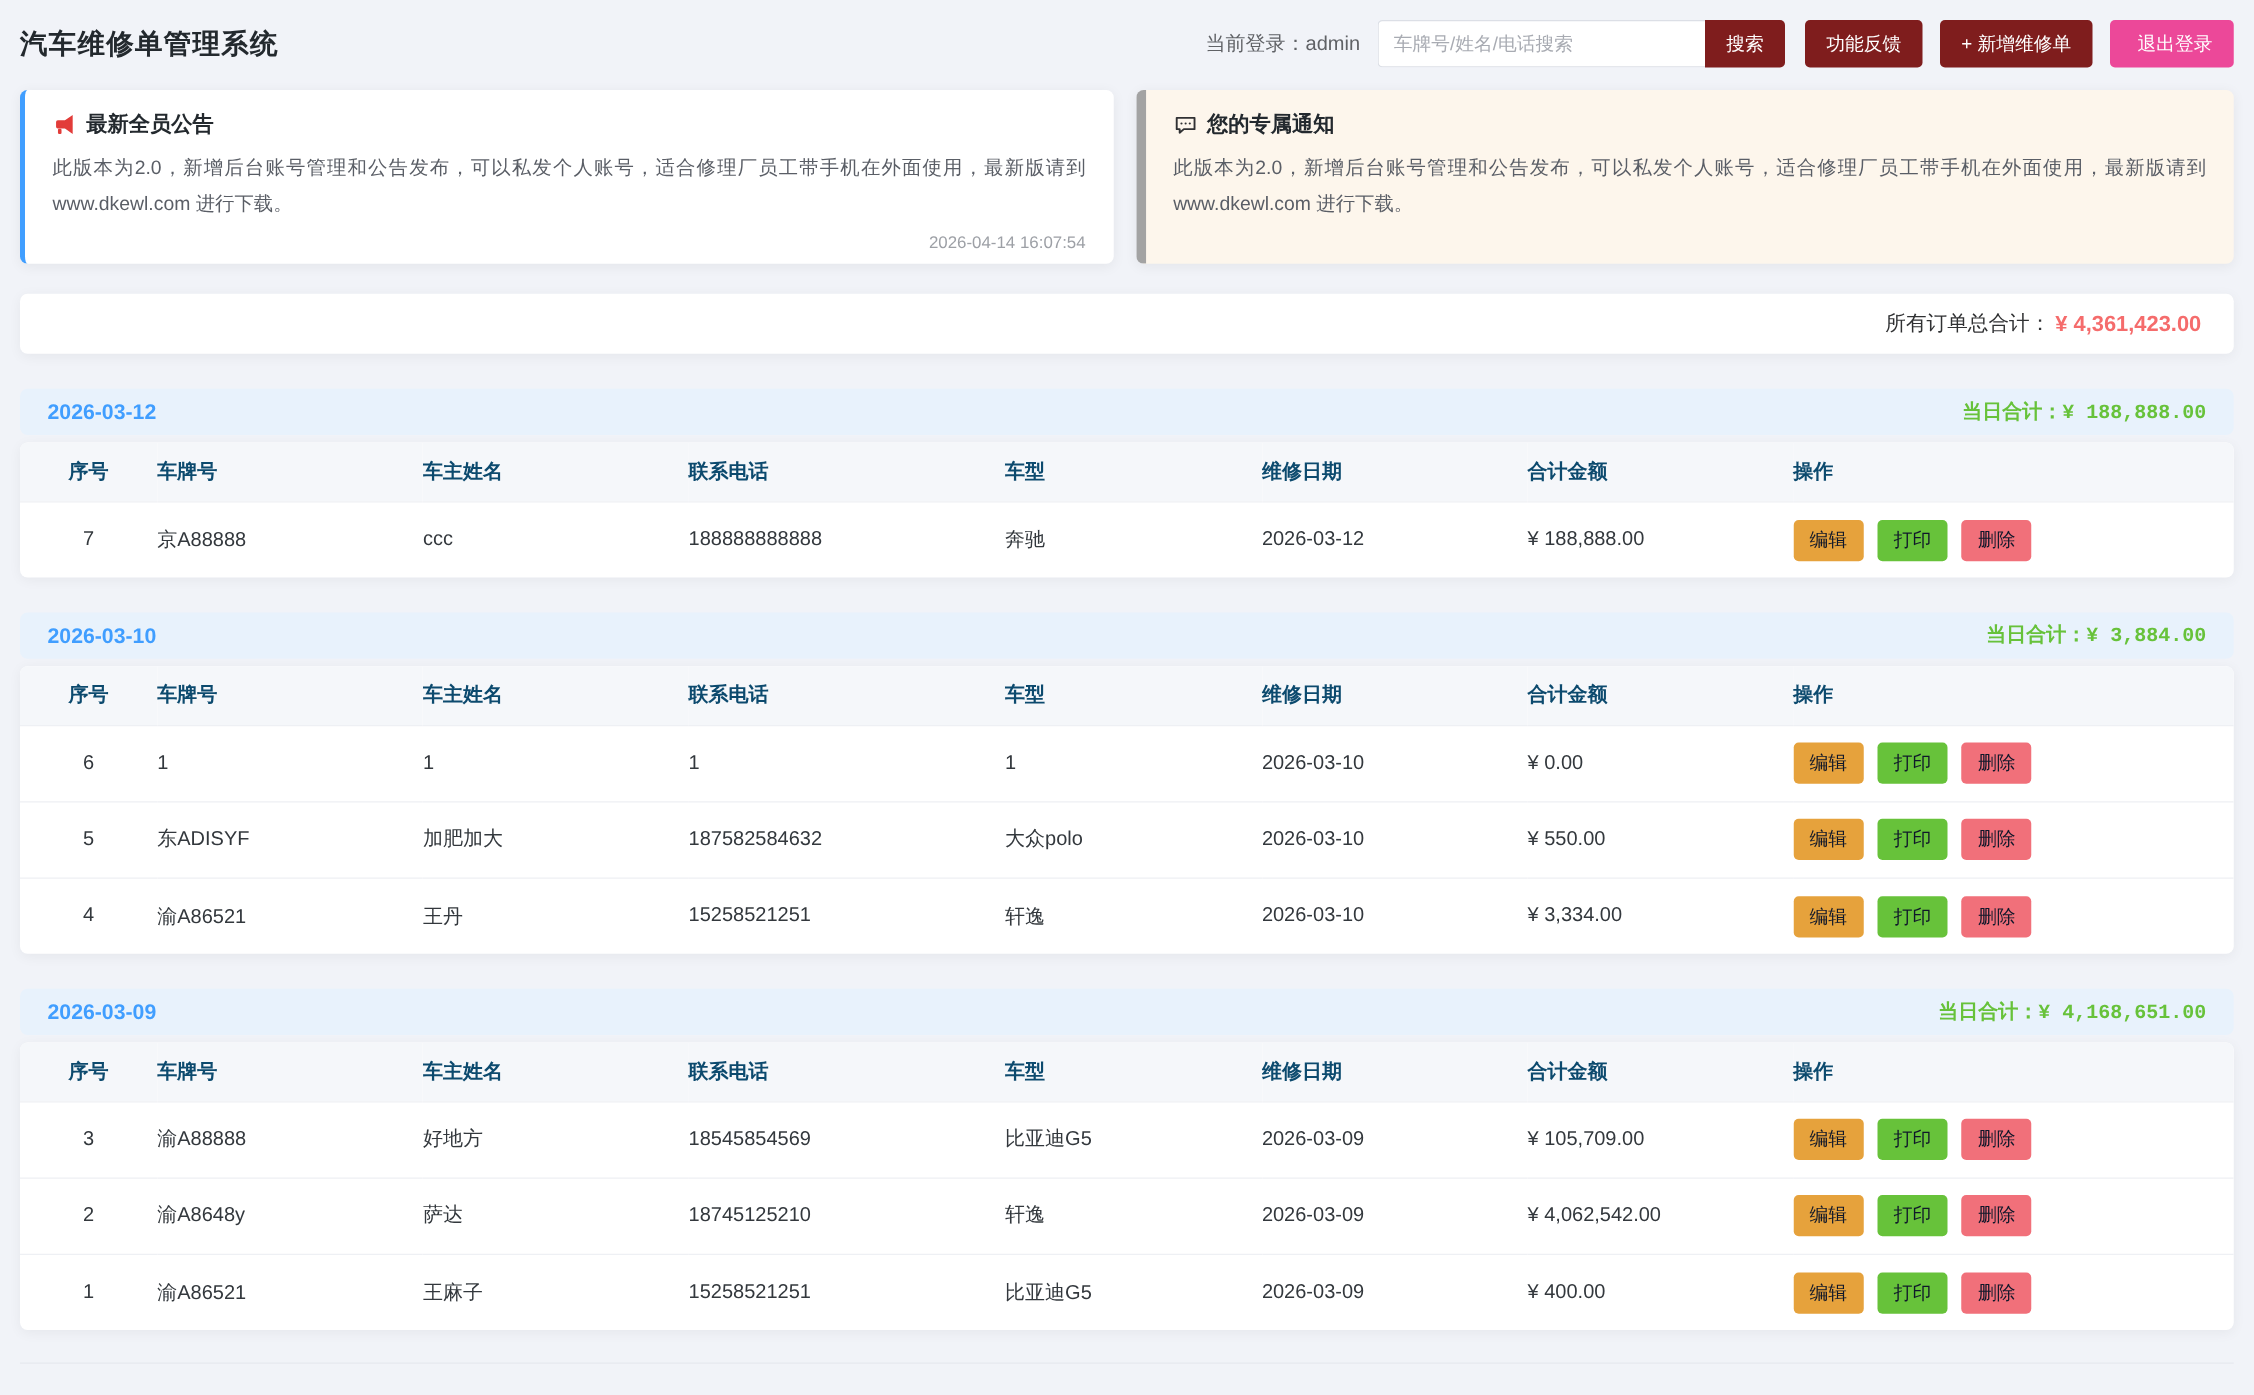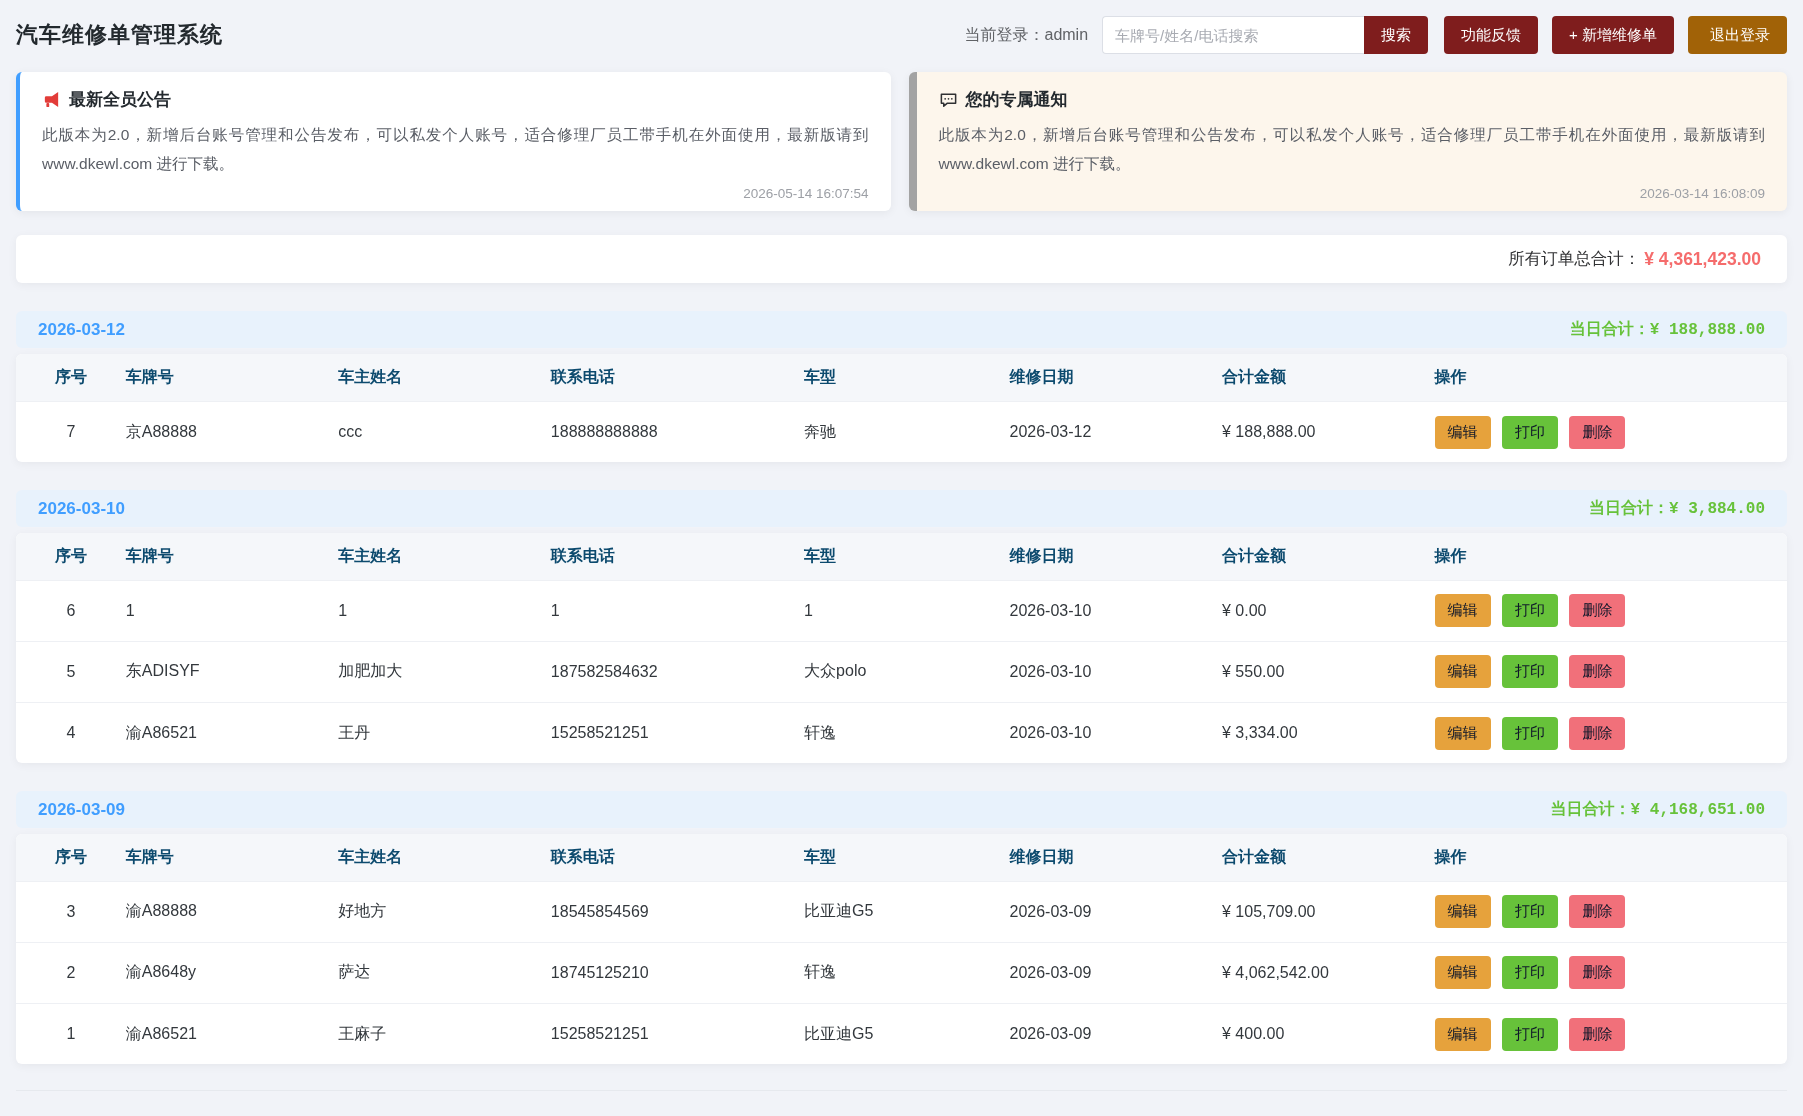--- a/index.html
+++ b/index.html
@@ -22,21 +22,21 @@
     width:262px; height:38px; border:1px solid #dcdfe6; border-right:none;
     border-radius:4px 0 0 4px; padding:0 12px; font-size:15px; color:#303133;
     font-family:inherit; outline:none; background:#fff;
   }
   .search-input::placeholder { color:#a8abb2; }
   .btn {
     height:38px; border:none; border-radius:4px; color:#fff; font-size:15px;
     font-family:inherit; padding:0 17px; cursor:pointer; white-space:nowrap;
   }
   .btn-blue { background:#7f1d1d; }
-  .btn-red  { background:#a16207;padding-left:22px; }
+  .btn-red  { background:#ec4899;padding-left:22px; }
   .btn-search { border-radius:0 4px 4px 0; margin-right:16px; }
   .btn-gap { margin-left:14px; }
 
   
   .notices { display:flex; gap:18px; margin-top:4px; }
   .notice {
     flex:1; background:#fff; border-radius:6px; padding:16px 22px 10px 22px;
     box-shadow:0 2px 10px rgba(0,0,0,0.06); min-height:128px;
   }
   .notice-blue  { border-left:4px solid #409eff; }
@@ -119,37 +119,36 @@
       <div class="notice-title">
         <span class="ic">
           <svg width="19" height="19" viewBox="0 0 20 20">
               <path fill="#e23c39" d="M17 2v16l-6.5-4.5H4.5A1.5 1.5 0 0 1 3 12V8a1.5 1.5 0 0 1 1.5-1.5H10.5L17 2z"></path>
               <rect x="4.6" y="13.7" width="3" height="4.3" rx="1" fill="#e23c39"></rect>
             </svg>
         </span>
         <span>最新全员公告</span>
       </div>
       <p class="notice-body">此版本为2.0，新增后台账号管理和公告发布，可以私发个人账号，适合修理厂员工带手机在外面使用，最新版请到 www.dkewl.com 进行下载。</p>
-      <div class="notice-time">2026-05-14 16:07:54</div>
+      <div class="notice-time">2026-04-14 16:07:54</div>
     </div>
 
     <div class="notice notice-orange">
       <div class="notice-title">
         <span class="ic">
           <svg width="19" height="19" viewBox="0 0 20 20" fill="none" stroke="#303133" stroke-width="1.6">
               <path d="M2.5 4.5h15v9.5h-9l-3.5 3v-3h-2.5z" stroke-linejoin="round"></path>
               <circle cx="6.5" cy="9.3" r="0.9" fill="#303133" stroke="none"></circle>
               <circle cx="10" cy="9.3" r="0.9" fill="#303133" stroke="none"></circle>
               <circle cx="13.5" cy="9.3" r="0.9" fill="#303133" stroke="none"></circle>
             </svg>
         </span>
         <span>您的专属通知</span>
       </div>
       <p class="notice-body">此版本为2.0，新增后台账号管理和公告发布，可以私发个人账号，适合修理厂员工带手机在外面使用，最新版请到 www.dkewl.com 进行下载。</p>
-      <div class="notice-time">2026-03-14 16:08:09</div>
     </div>
   </div>
 
   <div class="total-card">
     <span class="lbl">所有订单总合计：</span>
     <span class="val">¥ 4,361,423.00</span>
   </div>
 
   <div id="sections">
   <section class="day-section">

